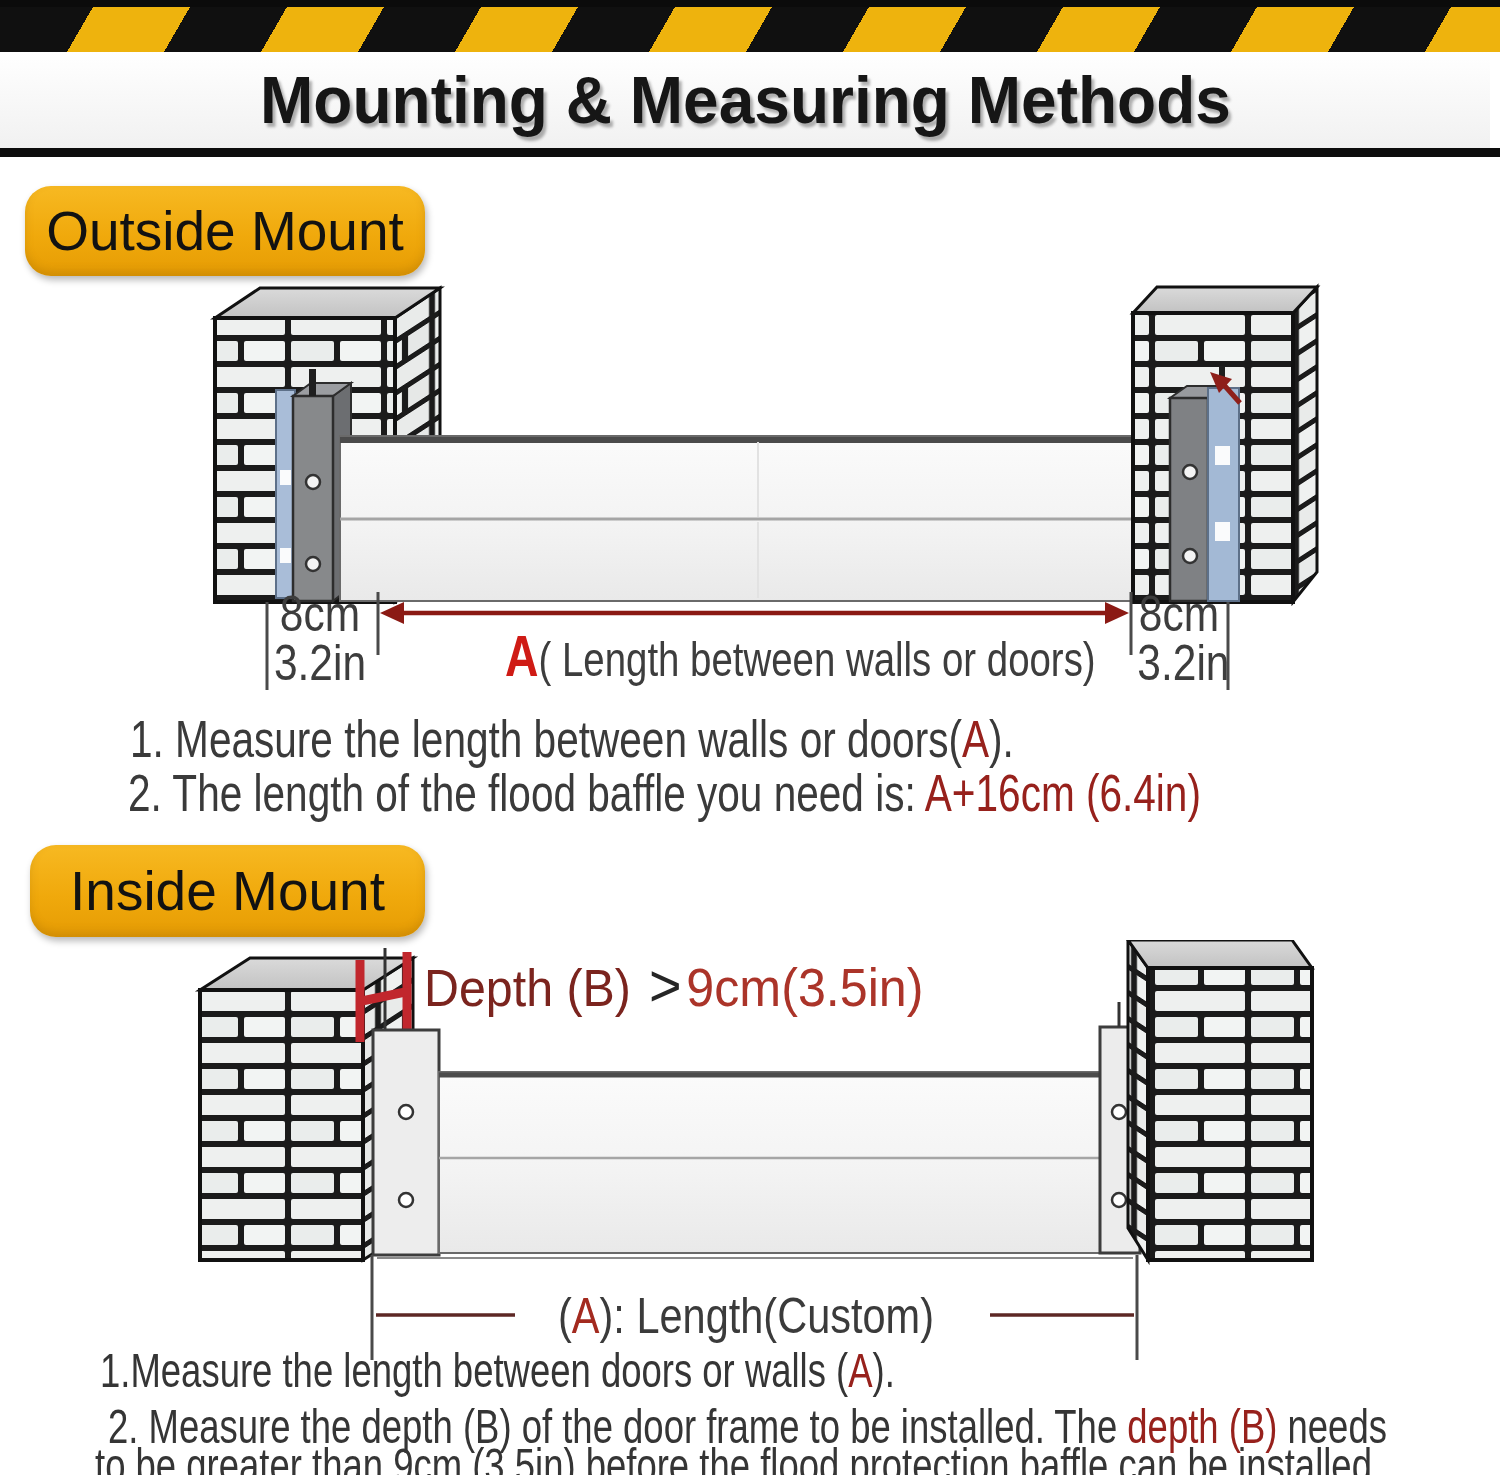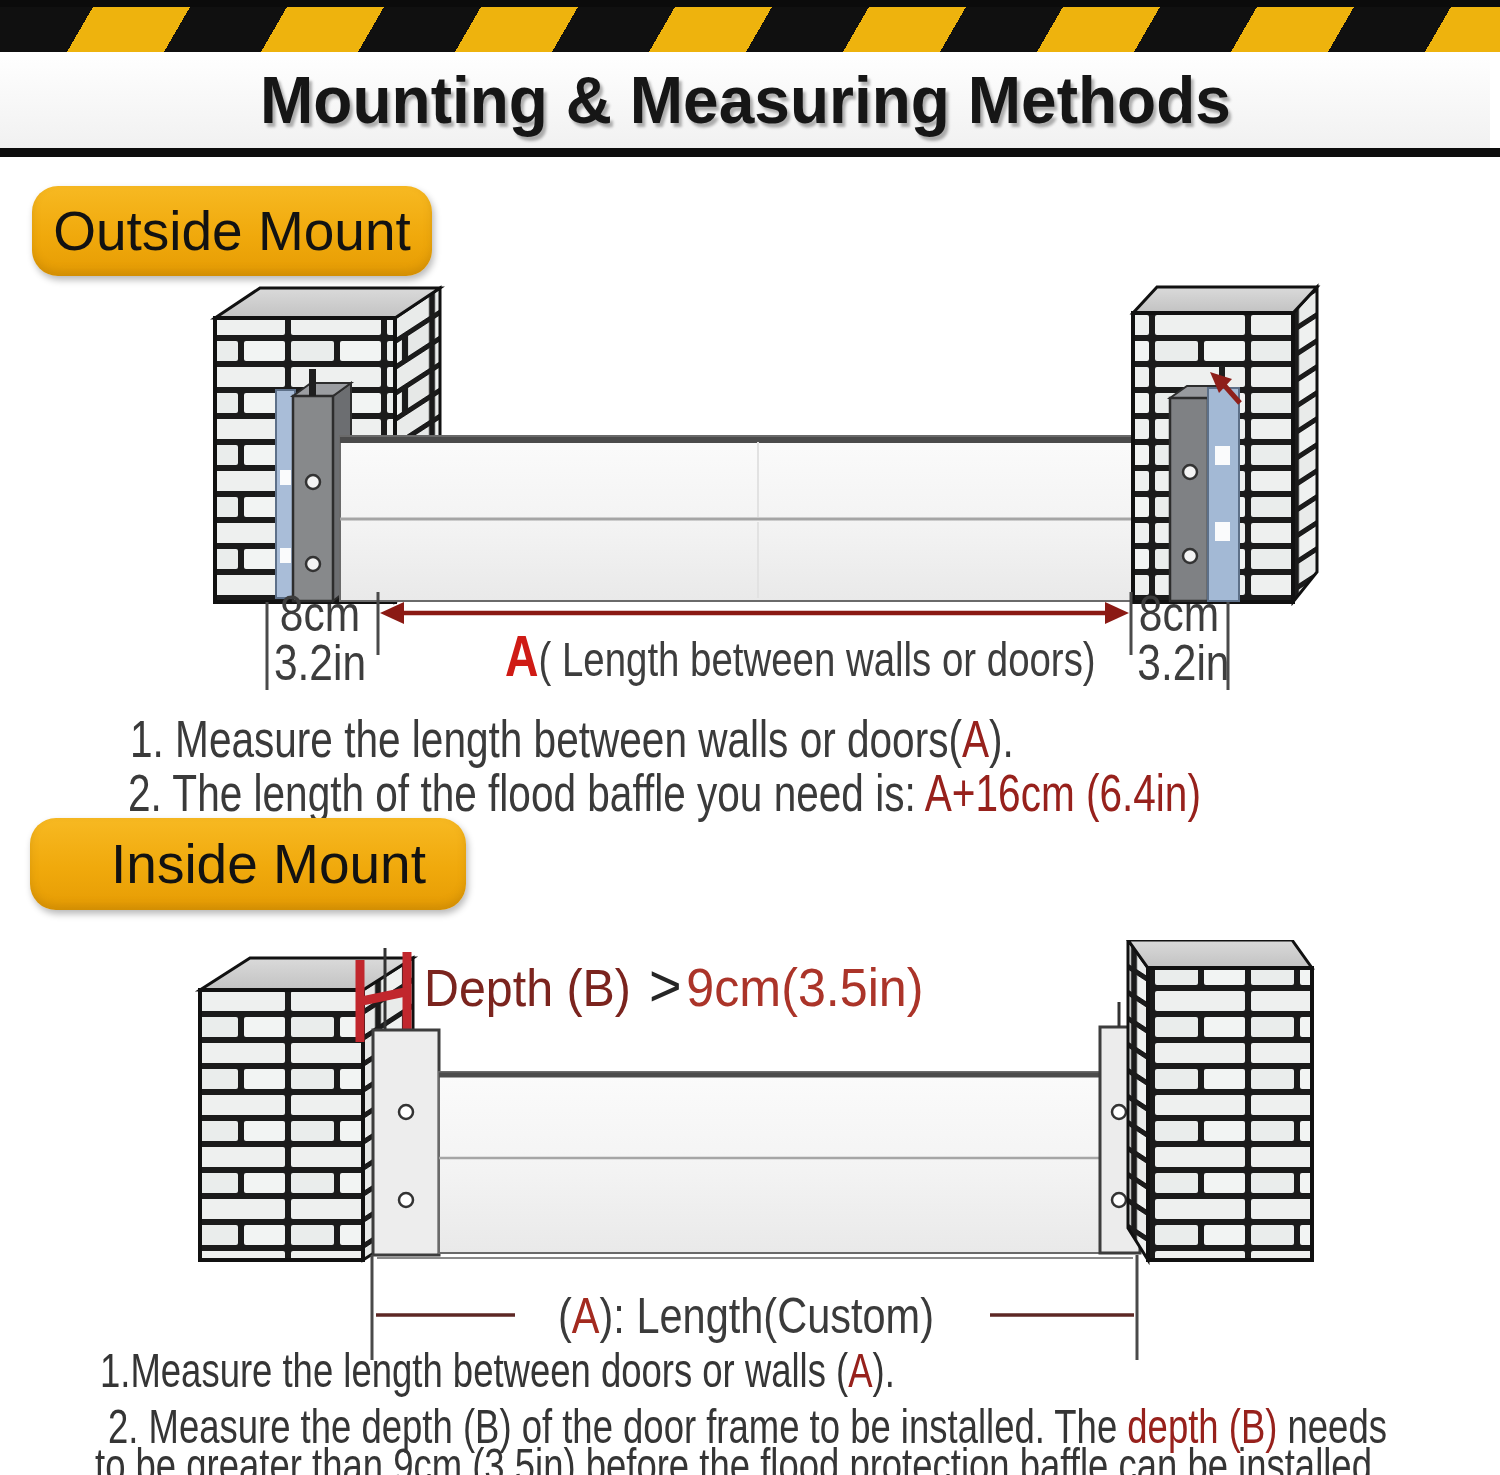--- a/index.html
+++ b/index.html
@@ -14,22 +14,22 @@
      background:linear-gradient(180deg,#ffffff,#f1f1f1);
      display:flex;align-items:center;justify-content:center;}
   .title-band h1{margin:0;font-size:66px;font-weight:bold;color:#161616;letter-spacing:0px;
      transform:scaleX(0.97);text-shadow:3px 4px 3px rgba(0,0,0,0.30);}
   .black-bar{left:0;top:148px;width:1500px;height:9px;background:#0d0d0d;}
   
   .badge{display:flex;align-items:center;justify-content:center;border-radius:26px;
      background:linear-gradient(180deg,#f7b922 0%,#f0a90c 55%,#e69c04 100%);
      box-shadow:2px 4px 7px rgba(0,0,0,0.28), inset 0 -5px 9px rgba(130,85,0,0.22);
      color:#121212;font-size:55px;}
-  .badge-outside{left:25px;top:186px;width:400px;height:90px;margin-left:7px;}
-  .badge-inside{left:30px;top:818px;width:395px;height:92px;padding-left:41px;}
+  .badge-outside{left:25px;top:186px;width:400px;height:90px;}
+  .badge-inside{left:30px;top:845px;width:395px;height:92px;}
   
   .t{position:absolute;white-space:nowrap;line-height:1.05;}
   .dimnum{font-size:50px;color:#3d3d3d;text-align:center;transform:scaleX(0.85);
      transform-origin:50% 0;}
   .dim-a-label{transform:scaleX(0.80);transform-origin:0 0;}
   .dim-a-label .a-red{font-size:58px;font-weight:bold;color:#cf1b15;}
   .dim-a-label .a-rest{font-size:48px;color:#3d3d3d;}
   .steps-top{font-size:52px;transform:scaleX(0.78);transform-origin:0 0;color:#3a3a3a;}
   .steps-bottom{font-size:48px;transform:scaleX(0.76);transform-origin:0 0;color:#353535;}
   .red-txt{color:#97211c;}

